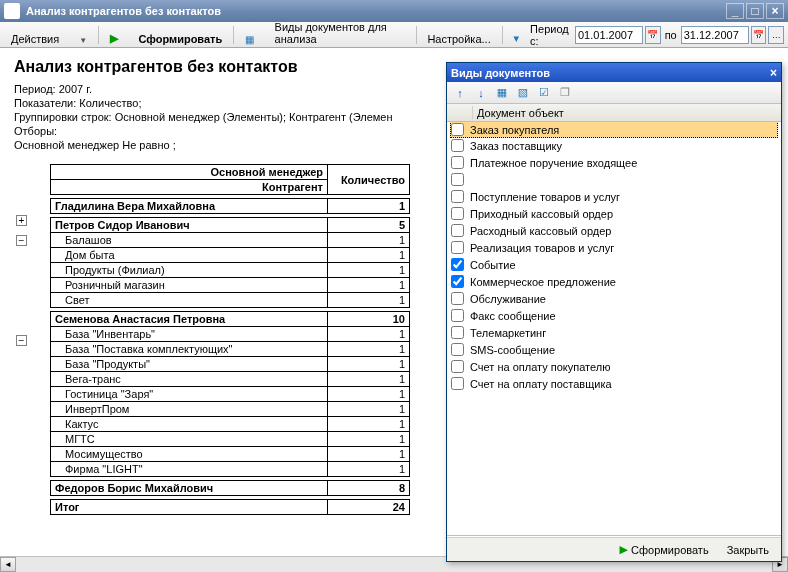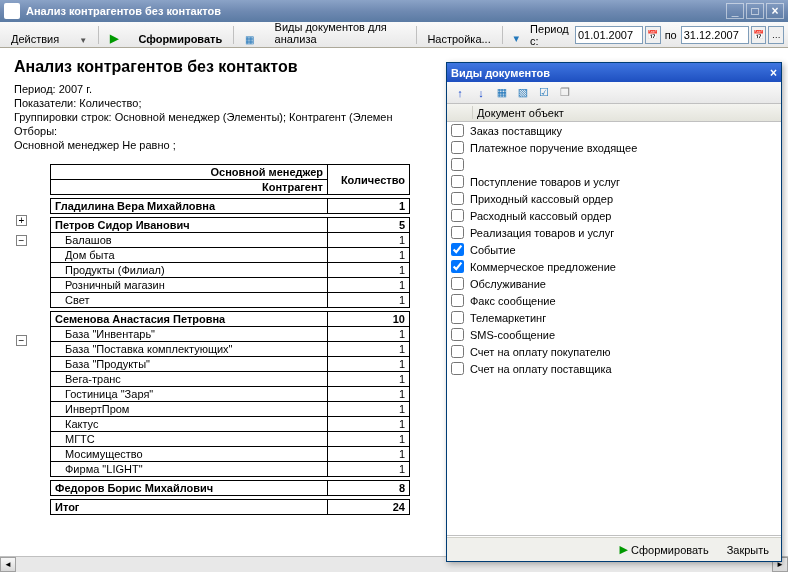--- a/index.html
+++ b/index.html
@@ -249,20 +249,24 @@
     <div class="dlg-tb-btn" style="color:#27b">▦</div>
     <div class="dlg-tb-btn" style="color:#27b">▧</div>
     <div class="dlg-tb-btn" style="color:#27b">☑</div>
     <div class="dlg-tb-btn" style="color:#888">❐</div>
   </div>
   <div class="dlg-header">
     <div class="dlg-chk-col"></div>
     <span style="margin-left:4px">Документ объект</span>
   </div>
   <div class="dlg-list" id="dlg-list">
+      <div class="dlg-row sel">
+        <input type="checkbox" style="">
+        <span>Заказ покупателя</span>
+      </div>
       <div class="dlg-row">
         <input type="checkbox" style="">
         <span>Заказ поставщику</span>
       </div>
       <div class="dlg-row">
         <input type="checkbox" style="">
         <span>Платежное поручение входящее</span>
       </div>
       <div class="dlg-row">
         <input type="checkbox" style="">

